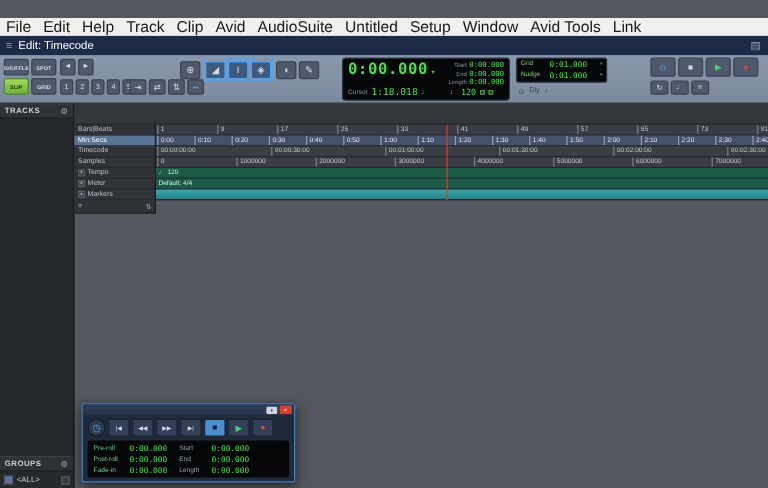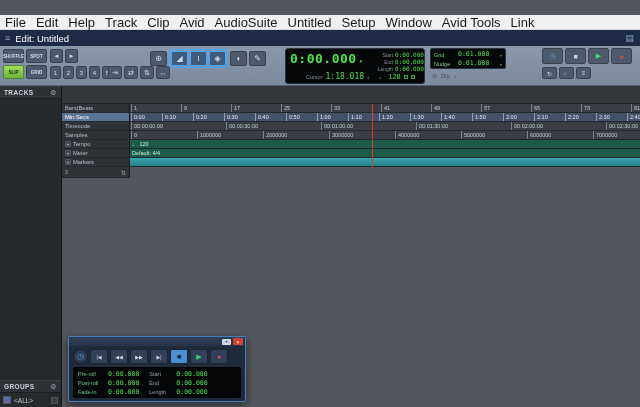--- a/index.html
+++ b/index.html
@@ -38,34 +38,34 @@
   .tools { position:absolute; left:150px; top:3px; display:flex; gap:2px; align-items:center; }
   .tool { width:17px; height:15px; font-size:8px; }
   .smart-group { display:flex; gap:2px; padding:1px; border:1px solid #49a8ff; border-radius:2px; background:rgba(90,160,255,0.25); }
   .smart { border-color:#49a8ff; background:#3e5a7c; }
 
   .counter-panel { position:absolute; left:285px; top:2px; width:140px; height:36px; background:#060708; border:1px solid #2a3340; border-radius:3px; display:flex; padding:2px 4px; }
   .cp-left { width:85px; display:flex; flex-direction:column; justify-content:space-between; }
   .main-counter-row { display:flex; align-items:baseline; gap:3px; }
   .main-counter { font-family:"DejaVu Sans Mono", monospace; font-size:13px; font-weight:bold; color:#4fe04f; letter-spacing:0.5px; }
   .cp-dd { color:#4fe04f; font-size:5px; }
-  .cursor-row { display:flex; align-items:center; gap:3px;margin-left:16px; }
+  .cursor-row { display:flex; align-items:center; gap:3px; }
   .cp-label { color:#8a929b; font-size:5.5px; }
   .cursor-val { font-family:"DejaVu Sans Mono", monospace; font-size:8px; color:#4fe04f; }
   .cp-note { color:#4fe04f; font-size:6px; }
   .cp-right { flex:1; display:flex; flex-direction:column; justify-content:space-between; }
   .sel-row { display:flex; align-items:center; gap:2px; height:7px; }
   .sel-lab { width:20px; text-align:right; color:#8a929b; font-size:5px; }
   .sel-val { font-family:"DejaVu Sans Mono", monospace; font-size:6px; color:#4fe04f; }
   .tempo-row { display:flex; align-items:center; gap:3px; height:9px; padding-left:6px; }
   .tempo-val { font-family:"DejaVu Sans Mono", monospace; font-size:7px; color:#4fe04f; }
   .mini-sq { width:4px; height:4px; border:1px solid #3f9f3f; background:#123312; }
 
   .gridnudge { position:absolute; left:430px; top:2px; width:76px; height:21px; background:#060708; border:1px solid #2a3340; border-radius:2px; display:flex; flex-direction:column; justify-content:center; gap:1px; padding:1px 3px; }
-  .gn-row { display:flex; align-items:flex-end; gap:2px; }
+  .gn-row { display:flex; align-items:flex-start; gap:2px; }
   .gn-lab { width:22px; color:#7fc87f; font-size:5.5px; }
   .gn-val { font-family:"DejaVu Sans Mono", monospace; font-size:6.5px; color:#4fe04f; }
   .gn-dd { color:#4fa04f; font-size:4px; margin-left:auto; }
   .misc { position:absolute; left:432px; top:26px; display:flex; gap:4px; align-items:center; }
   .misc-item { color:#3c434e; font-size:6px; }
 
   .tb-transport { position:absolute; left:542px; top:2px; display:flex; gap:2px; }
   .tbt-btn { width:21px; height:16px; font-size:7px; }
   .tb-transport2 { position:absolute; left:542px; top:21px; display:flex; gap:2px; }
   .tbt2-btn { width:15px; height:12px; font-size:6px; }
@@ -137,21 +137,21 @@
       <span class="menu-item">AudioSuite</span>
       <span class="menu-item">Untitled</span>
       <span class="menu-item">Setup</span>
       <span class="menu-item">Window</span>
       <span class="menu-item">Avid Tools</span>
       <span class="menu-item">Link</span>
     </div>
 
   <div class="edit-header">
     <span class="hamburger">≡</span>
-    <span class="edit-title">Edit: Untitled</span>
+    <span class="edit-title">Edit: Timecode</span>
     <span class="edit-menu">▤</span>
   </div>
 
   <div class="toolbar">
     <div class="modes">
         <button class="tb-btn mode-btn">SHUFFLE</button>
         <button class="tb-btn mode-btn">SPOT</button>
         <button class="tb-btn mode-btn active">SLIP</button>
         <button class="tb-btn mode-btn">GRID</button>
       </div>

